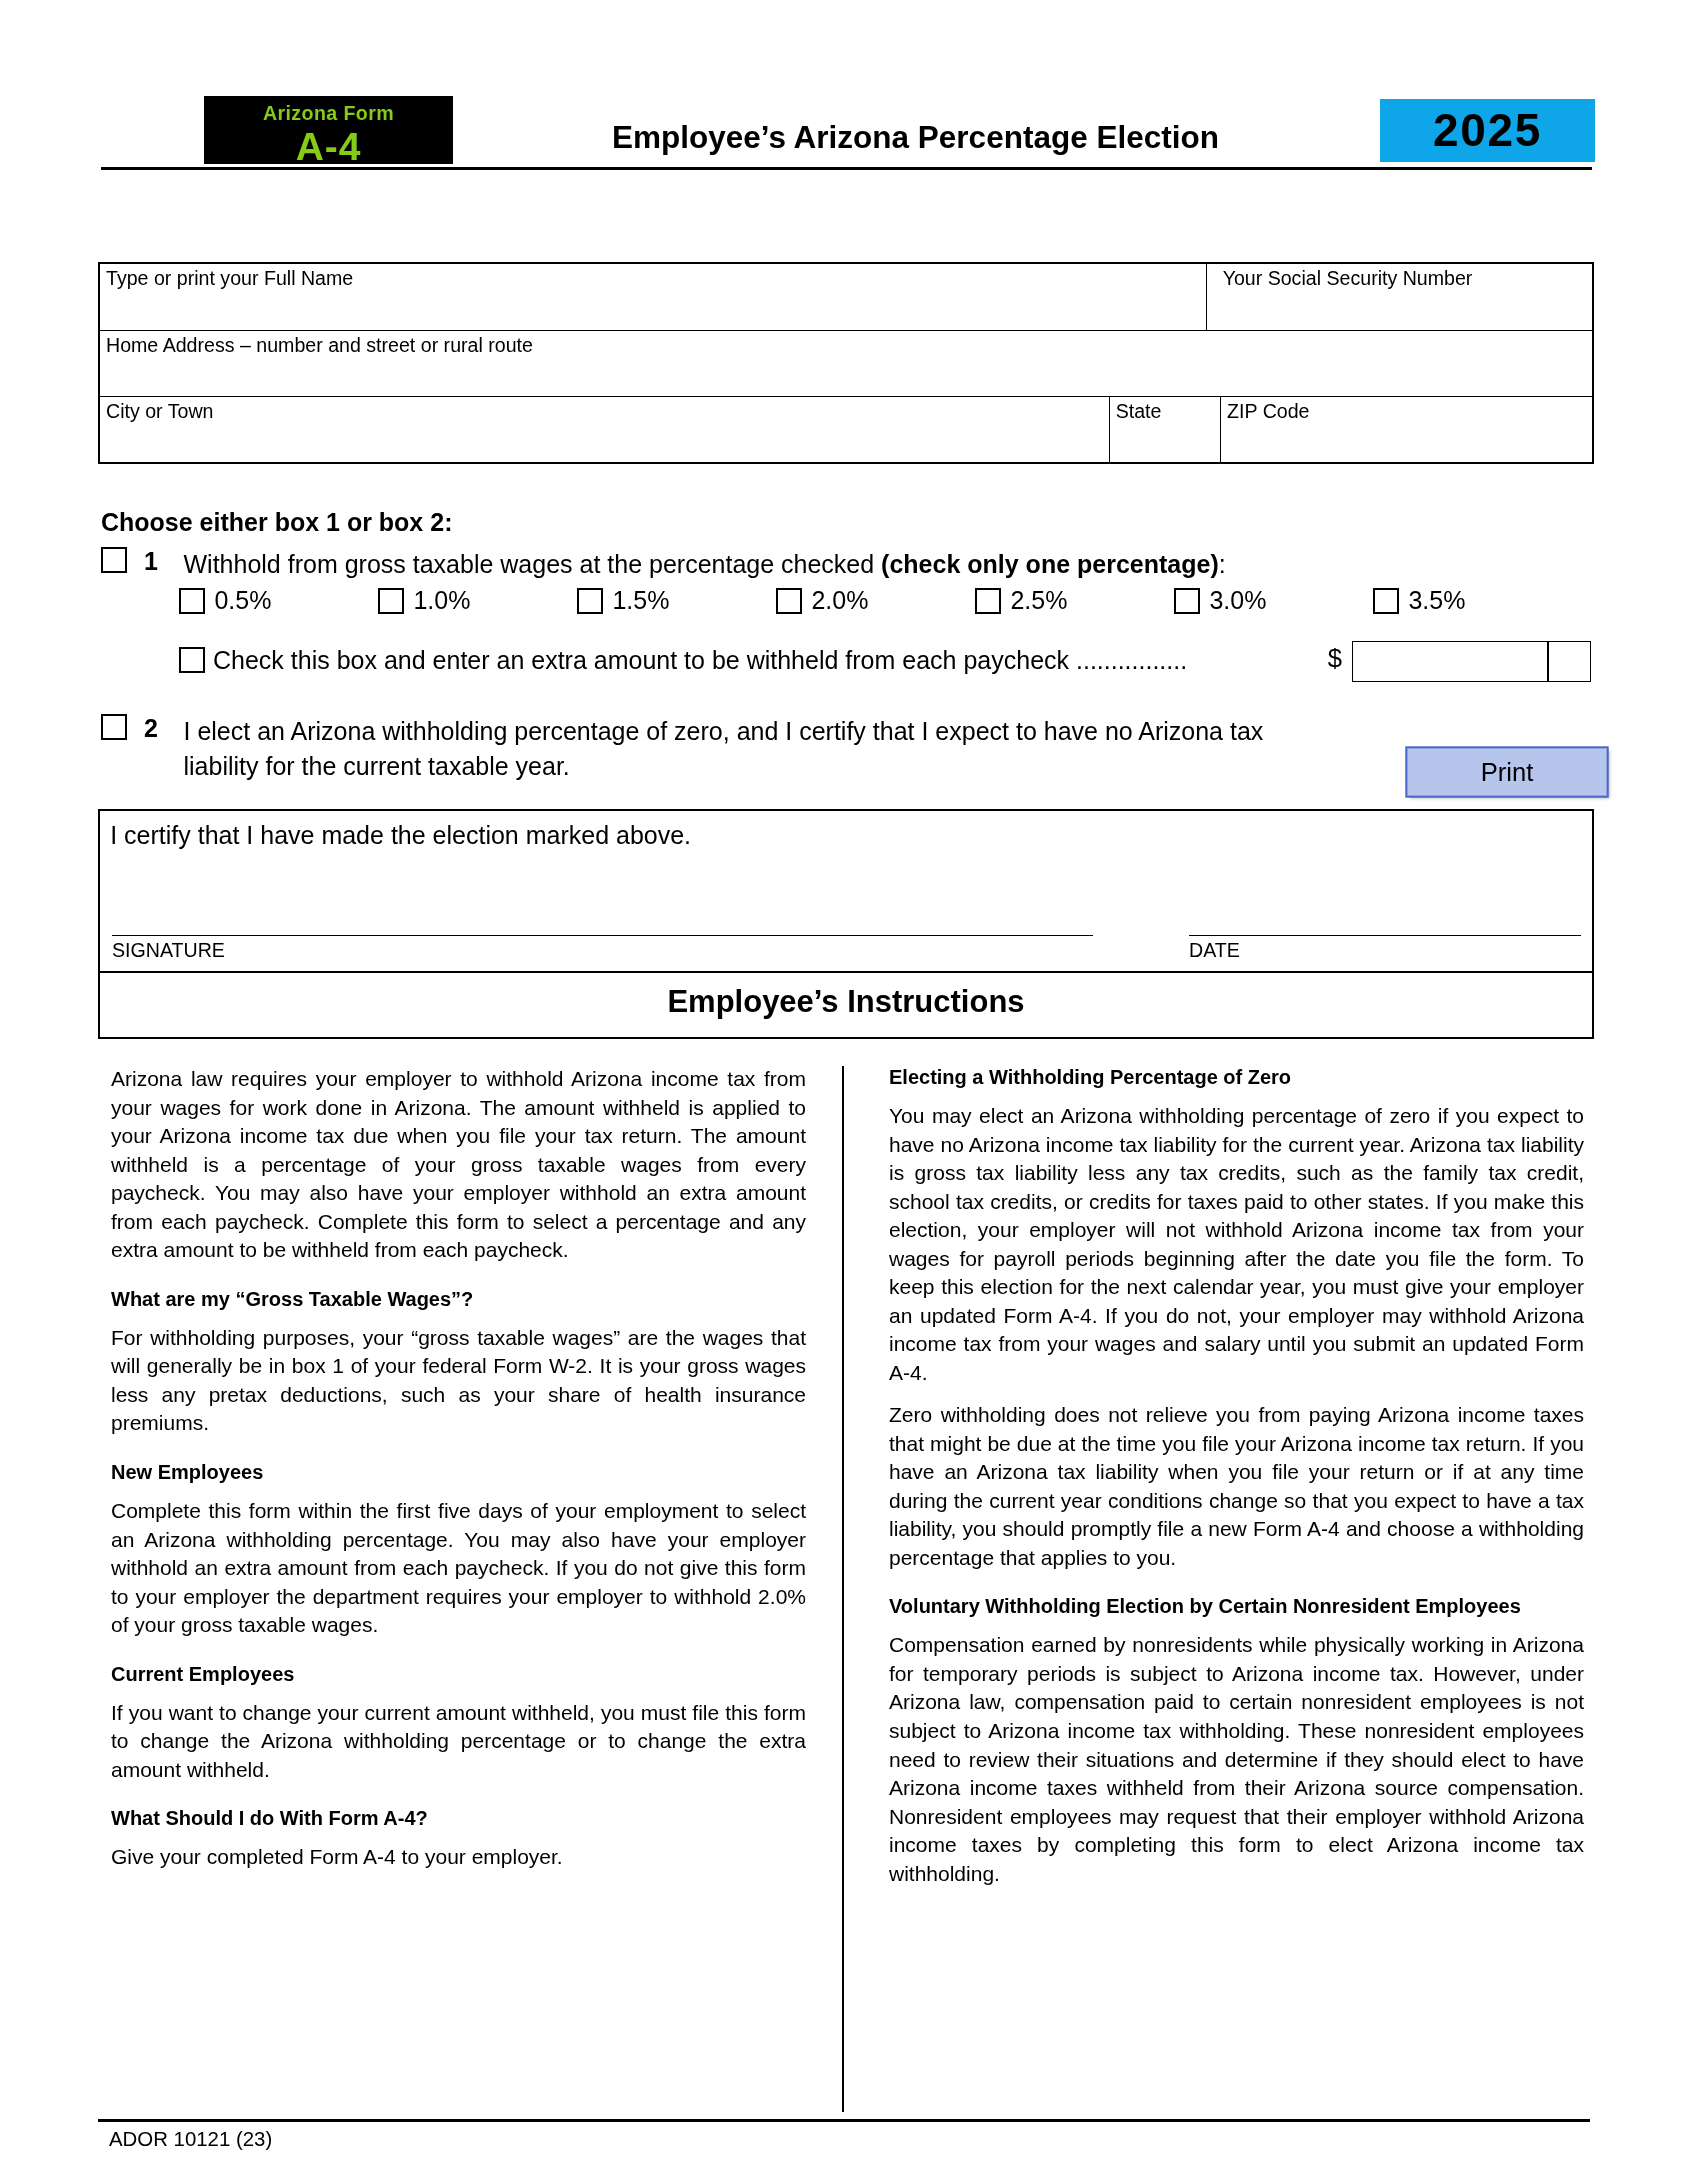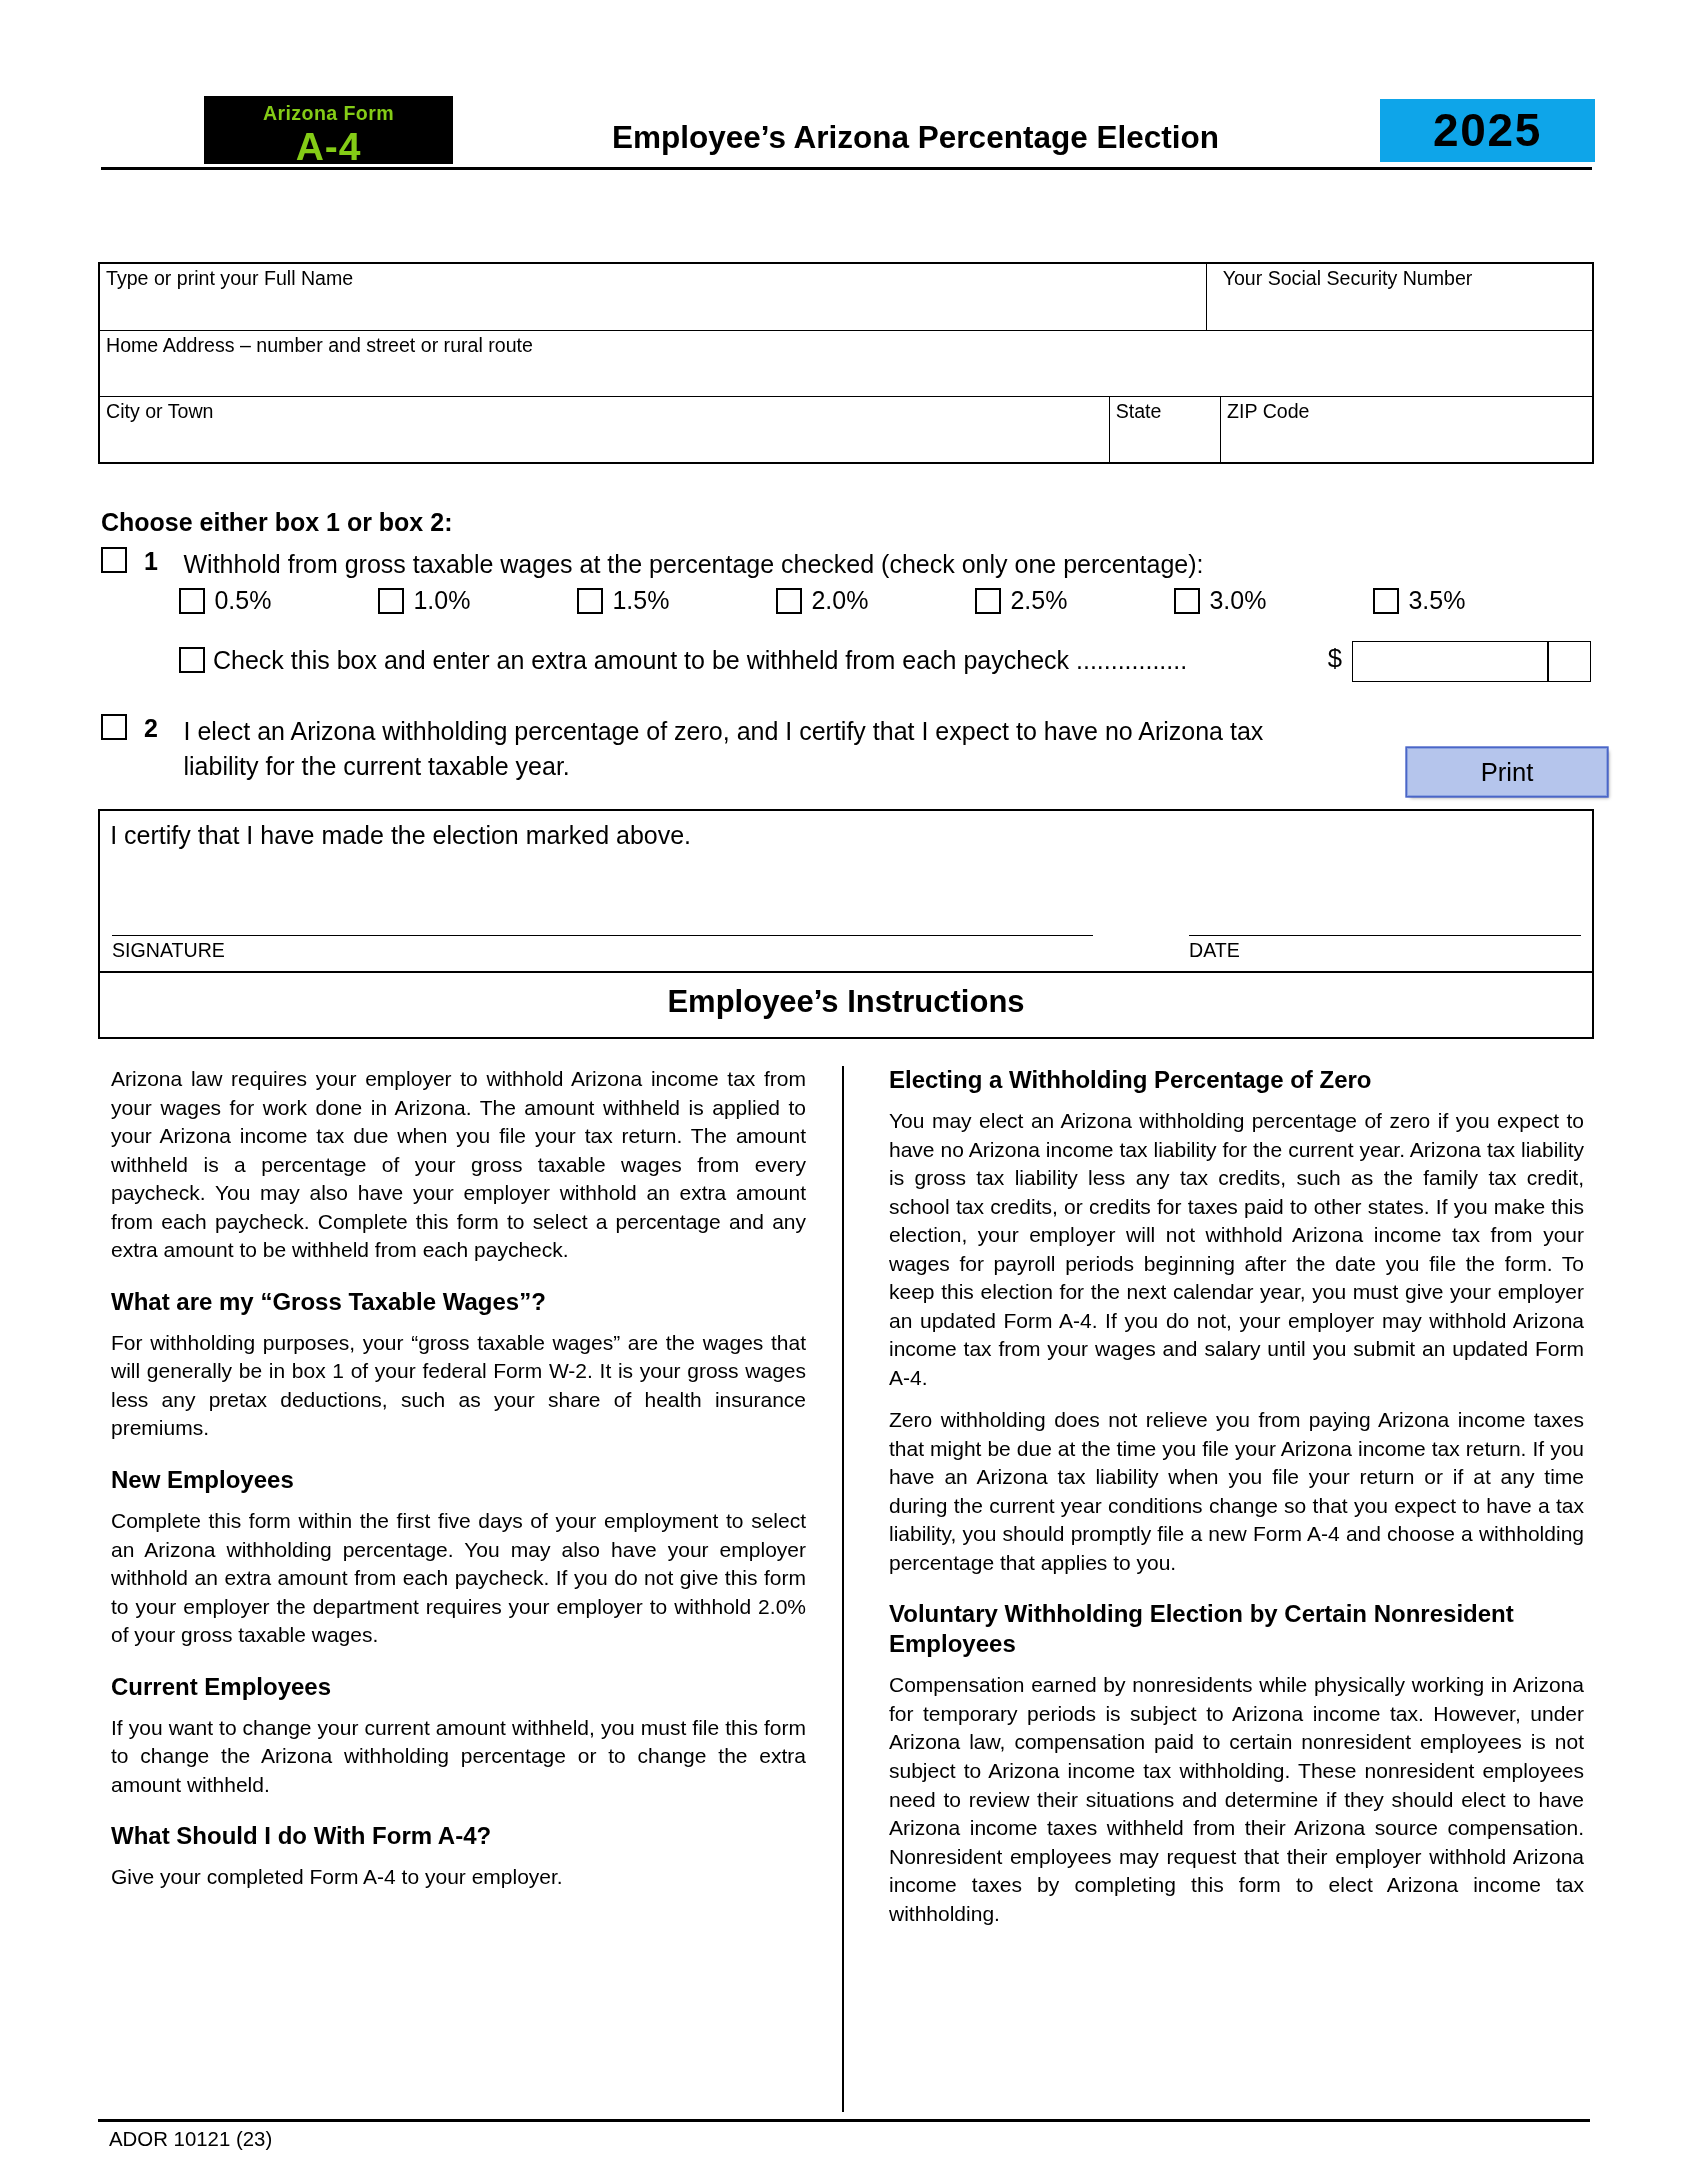--- a/index.html
+++ b/index.html
@@ -34,21 +34,21 @@
 
   
   .choose-prompt{position:absolute;left:101px;top:508px;font-size:25px;font-weight:700;}
   .cb{display:inline-block;width:22px;height:22px;border:2.6px solid #000;background:#fff;flex:0 0 auto;}
   .box-row{position:absolute;display:flex;align-items:flex-start;}
   .box1-row{left:101px;top:547px;}
   .box2-row{left:101px;top:714px;}
   .box-num{font-size:25px;font-weight:700;margin-left:17px;}
   .box-text{font-size:25px;line-height:1.38;margin-left:25.6px;}
   .box2-row .box-text{width:1082px;}
-  .bold-inline{font-weight:400;}
+  .bold-inline{font-weight:700;}
 
   .pct-row{position:absolute;left:179px;top:586px;display:flex;}
   .pct-item{display:flex;align-items:center;width:199px;}
   .pct-item:last-child{width:auto;}
   .pct-item .cb{margin-right:9.4px;}
   .pct-label{font-size:25px;}
 
   .extra-row{position:absolute;left:179px;top:641px;width:1412px;height:39px;}
   .extra-row .cb{position:absolute;left:0;top:6px;}
   .extra-text{position:absolute;left:34px;top:5.1px;font-size:25px;}
@@ -68,21 +68,21 @@
   .line-label{font-size:19.6px;padding-top:2.6px;}
 
   
   .instr-bar{position:absolute;left:98px;top:969px;width:1492px;height:68px;
              border-left:2.6px solid #000;border-right:2.6px solid #000;border-bottom:2.6px solid #000;
              text-align:center;font-size:31px;font-weight:700;line-height:65px;}
   .col{position:absolute;top:1065px;width:695px;font-size:21px;line-height:1.36;text-align:justify;}
   .col-left{left:111px;}
   .col-right{left:889px;}
   .col p{margin:0 0 13.6px 0;}
-  .col h3{font-size:24px;font-weight:700;margin:22px 0 12px;text-align:left;line-height:1.25;}
+  .col h3{font-size:20px;font-weight:700;margin:22px 0 12px;text-align:left;line-height:1.25;}
   .col > :first-child{margin-top:0;}
   .col-divider{position:absolute;left:842px;top:1066px;width:1.7px;height:1046px;background:#000;}
 
   
   .footer-rule{position:absolute;left:98px;top:2119px;width:1492px;height:2.6px;background:#000;}
   .footer-id{position:absolute;left:109px;top:2128px;font-size:20.4px;}
 </style>
 </head>
 <body>
 

